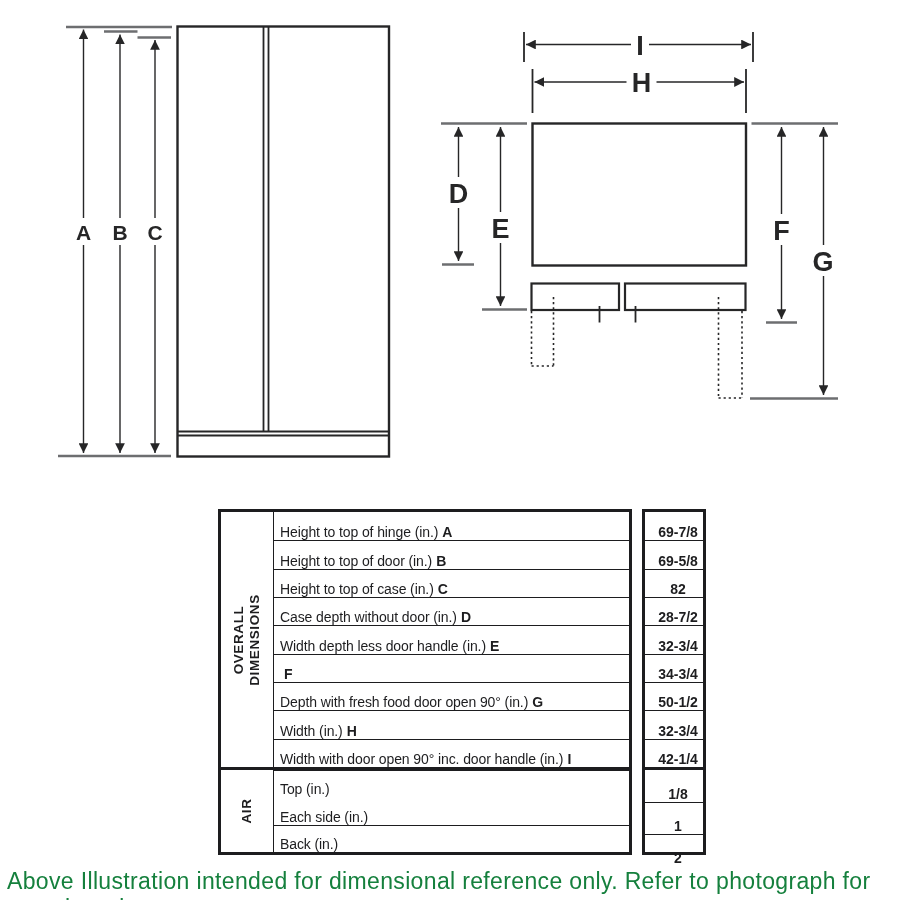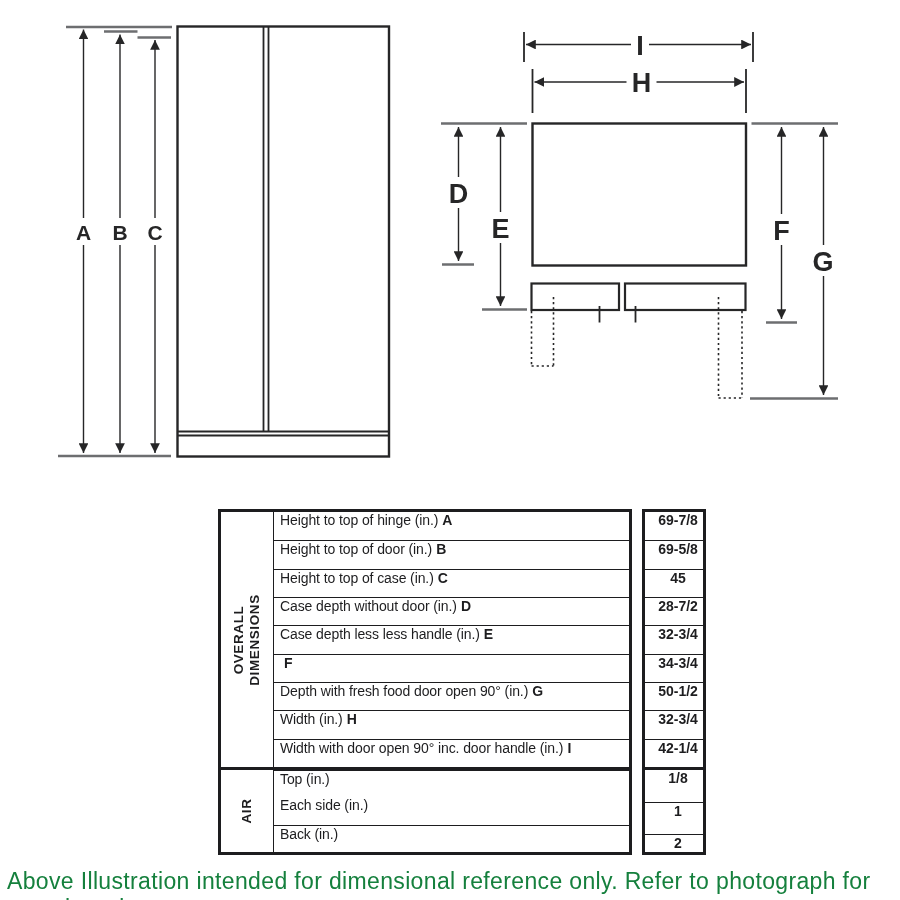--- a/index.html
+++ b/index.html
@@ -22,21 +22,21 @@
   #labels-box{left:218px;top:509px;width:414px;height:346px;}
   #values-box{left:642px;top:509px;width:64px;height:346px;}
   .tsection{display:flex;box-sizing:border-box;}
   .sec-divider{border-bottom:3px solid #1d1d1f;}
   .vcell{position:relative;width:53px;box-sizing:border-box;border-right:1.4px solid #1d1d1f;flex:0 0 53px;}
   .rot{position:absolute;left:50%;top:50%;transform:translate(-50%,-50%) rotate(-90deg);
        font-weight:bold;font-size:13.5px;letter-spacing:0.6px;text-align:center;line-height:1.18;white-space:nowrap;color:#1d1d1f;}
   .rowcol{flex:1;display:grid;}
   .rows9{grid-template-rows:repeat(9,1fr);}
   .rows3{grid-template-rows:repeat(3,1fr);}
-  .cell{box-sizing:border-box;display:flex;align-items:flex-start;font-size:14px;color:#1d1d1f;
+  .cell{box-sizing:border-box;display:flex;align-items:flex-end;font-size:14px;color:#1d1d1f;
         border-top:1.4px solid #1d1d1f;overflow:hidden;}
   .cell.first{border-top:none;}
   .desc{padding-left:6px;letter-spacing:-0.1px;}
   .dletter{font-weight:bold;margin-left:4px;}
   .val{justify-content:center;font-weight:bold;padding-left:8px;}
   
   #footnote{position:absolute;left:7px;top:868px;width:892px;font-size:23px;letter-spacing:0.35px;color:#15803d;}
 </style>
 </head>
 <body>
@@ -143,21 +143,21 @@
           </div>
         <div class="cell desc">
             <span>Height to top of case (in.)</span>
             <span class="dletter">C</span>
           </div>
         <div class="cell desc">
             <span>Case depth without door (in.)</span>
             <span class="dletter">D</span>
           </div>
         <div class="cell desc">
-            <span>Case depth less less handle (in.)</span>
+            <span>Width depth less door handle (in.)</span>
             <span class="dletter">E</span>
           </div>
         <div class="cell desc">
             <span class="dletter">F</span>
           </div>
         <div class="cell desc">
             <span>Depth with fresh food door open 90° (in.)</span>
             <span class="dletter">G</span>
           </div>
         <div class="cell desc">
@@ -187,21 +187,21 @@
             <span>Back (in.)</span>
           </div>
       </div>
     </div>
   </div>
 
   <div class="tbox" id="values-box">
     <div class="rowcol rows9 sec-divider" style="height:258px;box-sizing:border-box;">
       <div class="cell val first">69-7/8</div>
       <div class="cell val">69-5/8</div>
-      <div class="cell val">45</div>
+      <div class="cell val">82</div>
       <div class="cell val">28-7/2</div>
       <div class="cell val">32-3/4</div>
       <div class="cell val">34-3/4</div>
       <div class="cell val">50-1/2</div>
       <div class="cell val">32-3/4</div>
       <div class="cell val">42-1/4</div>
     </div>
     <div class="rowcol rows3" style="height:96px;">
       <div class="cell val first">1/8</div>
       <div class="cell val">1</div>

